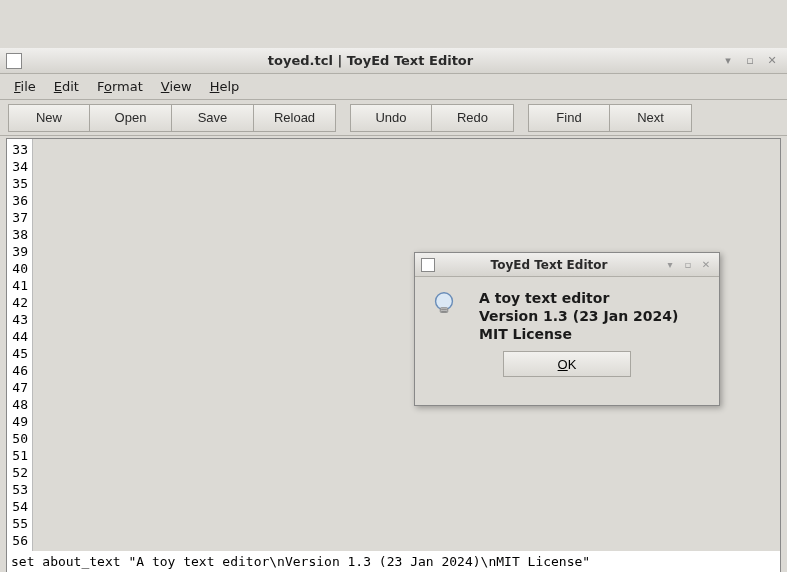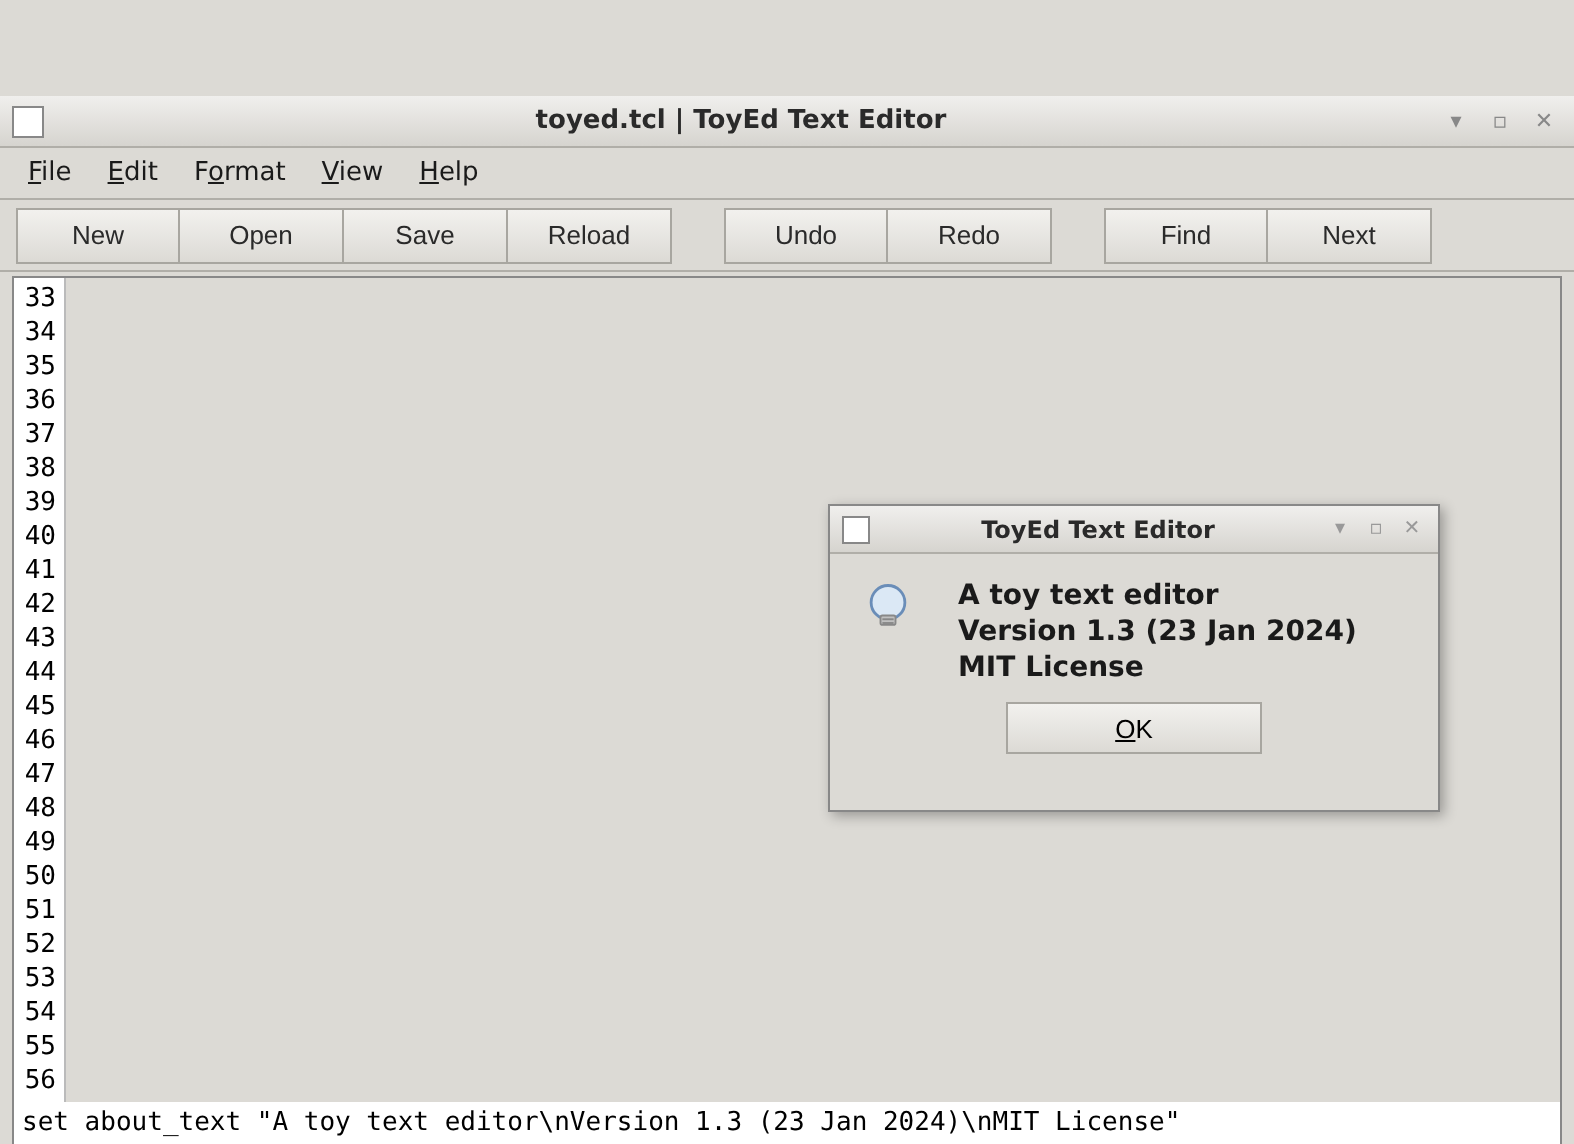--- a/index.html
+++ b/index.html
@@ -8,21 +8,21 @@
     .titlebar { height: 26px; background: linear-gradient(#f0efed, #d6d4cf); border-bottom: 1px solid #b0aea8; display: flex; align-items: center; position: relative; margin-top: 48px; }
     .titlebar-icon { width: 16px; height: 16px; margin-left: 6px; background: #fff; border: 1px solid #888; }
     .titlebar-title { flex: 1; text-align: center; font-weight: bold; color: #2a2a2a; }
     .titlebar-controls { display: flex; gap: 4px; margin-right: 6px; }
     .titlebar-btn { width: 18px; height: 18px; display: flex; align-items: center; justify-content: center; font-size: 11px; color: #888; cursor: pointer; }
     
     .menubar { height: 26px; background: #dcdad5; display: flex; align-items: center; padding: 0 6px; gap: 2px; border-bottom: 1px solid #b0aea8; }
     .menu-item { padding: 3px 8px; cursor: pointer; color: #1a1a1a; }
     .mnemonic { text-decoration: underline; }
     
-    .toolbar { height: 36px; background: #dcdad5; display: flex; align-items: center; padding: 4px 8px; gap: 12px; border-bottom: 1px solid #b0aea8; }
+    .toolbar { height: 36px; background: #dcdad5; display: flex; align-items: center; padding: 4px 8px; gap: 0; border-bottom: 1px solid #b0aea8; }
     .toolbar-group { display: flex; margin-right: 14px; }
     .toolbar-btn { width: 82px; height: 28px; background: linear-gradient(#f2f1ee, #dcdad5); border: 1px solid #a8a6a0; color: #2a2a2a; cursor: pointer; font-size: 13px; }
     .toolbar-btn:not(:first-child) { border-left: none; }
     
     .editor-area { display: flex; height: 456px; background: #dcdad5; border: 1px solid #888; margin: 2px 6px; flex-direction: column; }
     .gutter { width: 26px; background: #fff; border-right: 1px solid #bbb; font-family: "DejaVu Sans Mono", monospace; font-size: 13px; color: #000; text-align: right; padding: 2px 4px 2px 2px; line-height: 17px; white-space: pre; }
     .code { flex: 1; background: #fff; font-family: "DejaVu Sans Mono", monospace; font-size: 13px; color: #000; padding: 2px 4px; line-height: 17px; white-space: pre; overflow: hidden; }
     .vscroll { width: 16px; background: #dcdad5; border-left: 1px solid #b0aea8; position: relative; }
     .vscroll-thumb { position: absolute; left: 2px; right: 2px; top: 14px; height: 60px; background: #c0beb8; border: 1px solid #a0a0a0; border-radius: 2px; }
     .vscroll-arrow { position: absolute; left: 0; right: 0; height: 14px; display: flex; align-items: center; justify-content: center; font-size: 9px; color: #555; }

